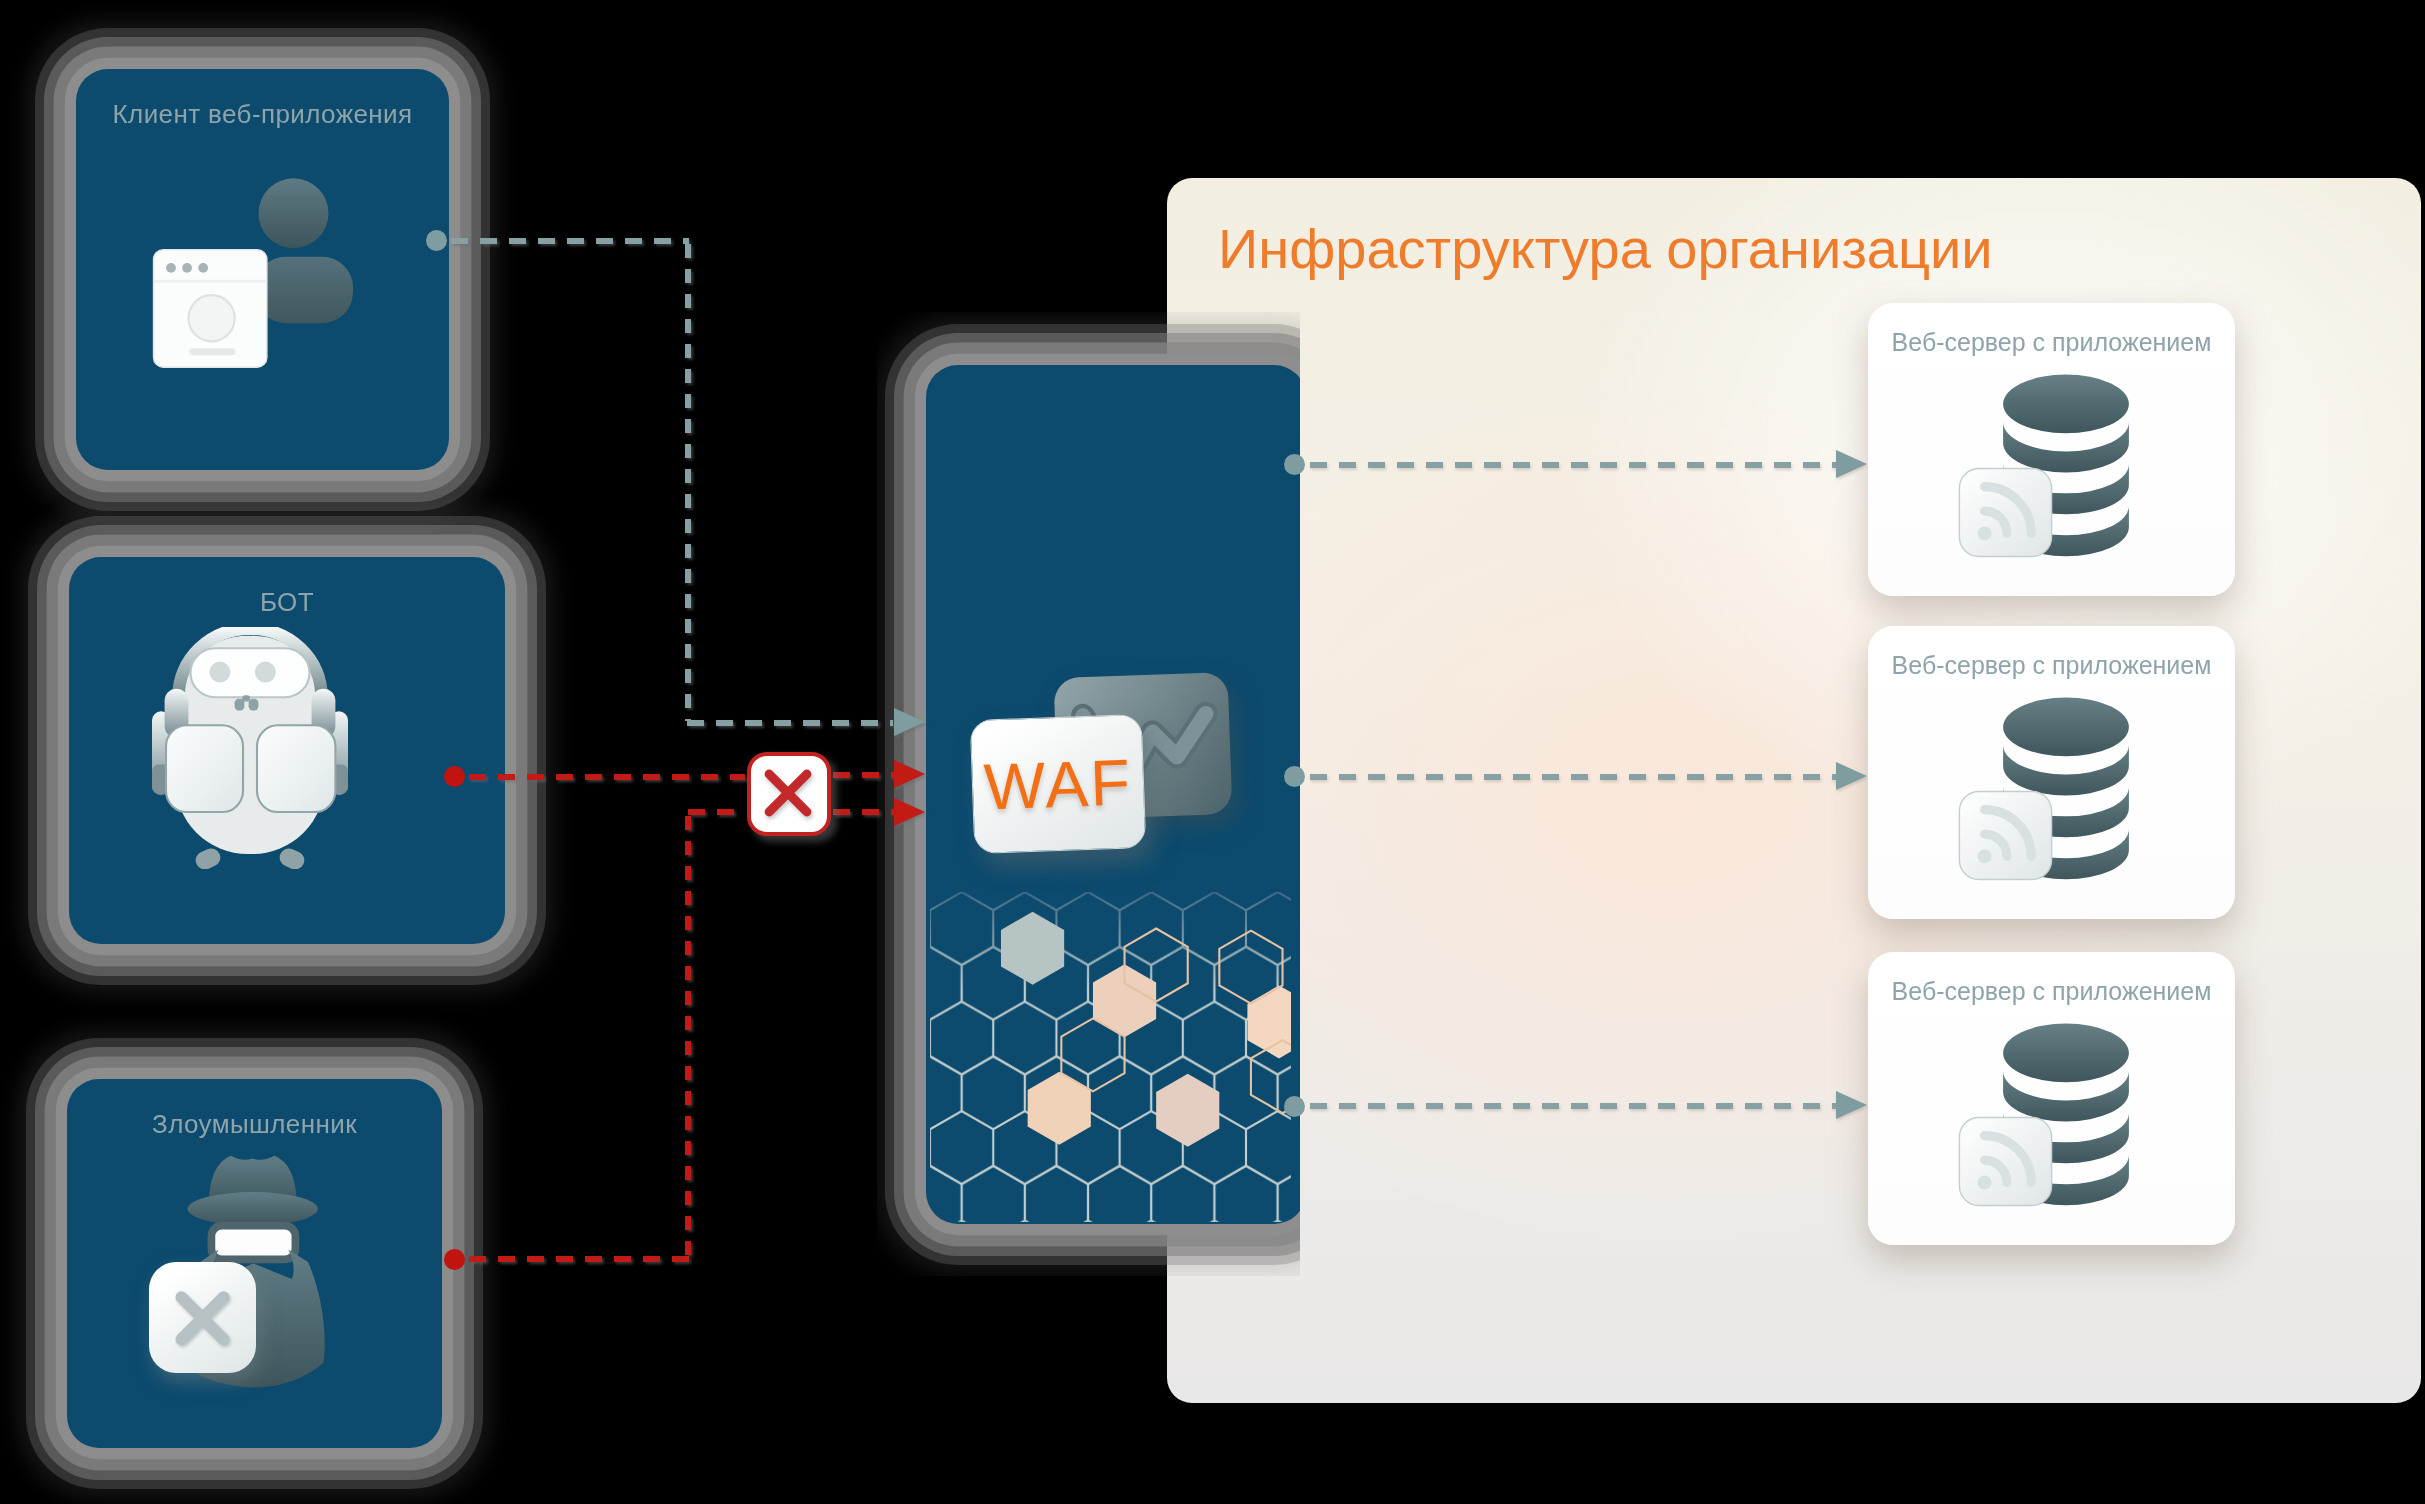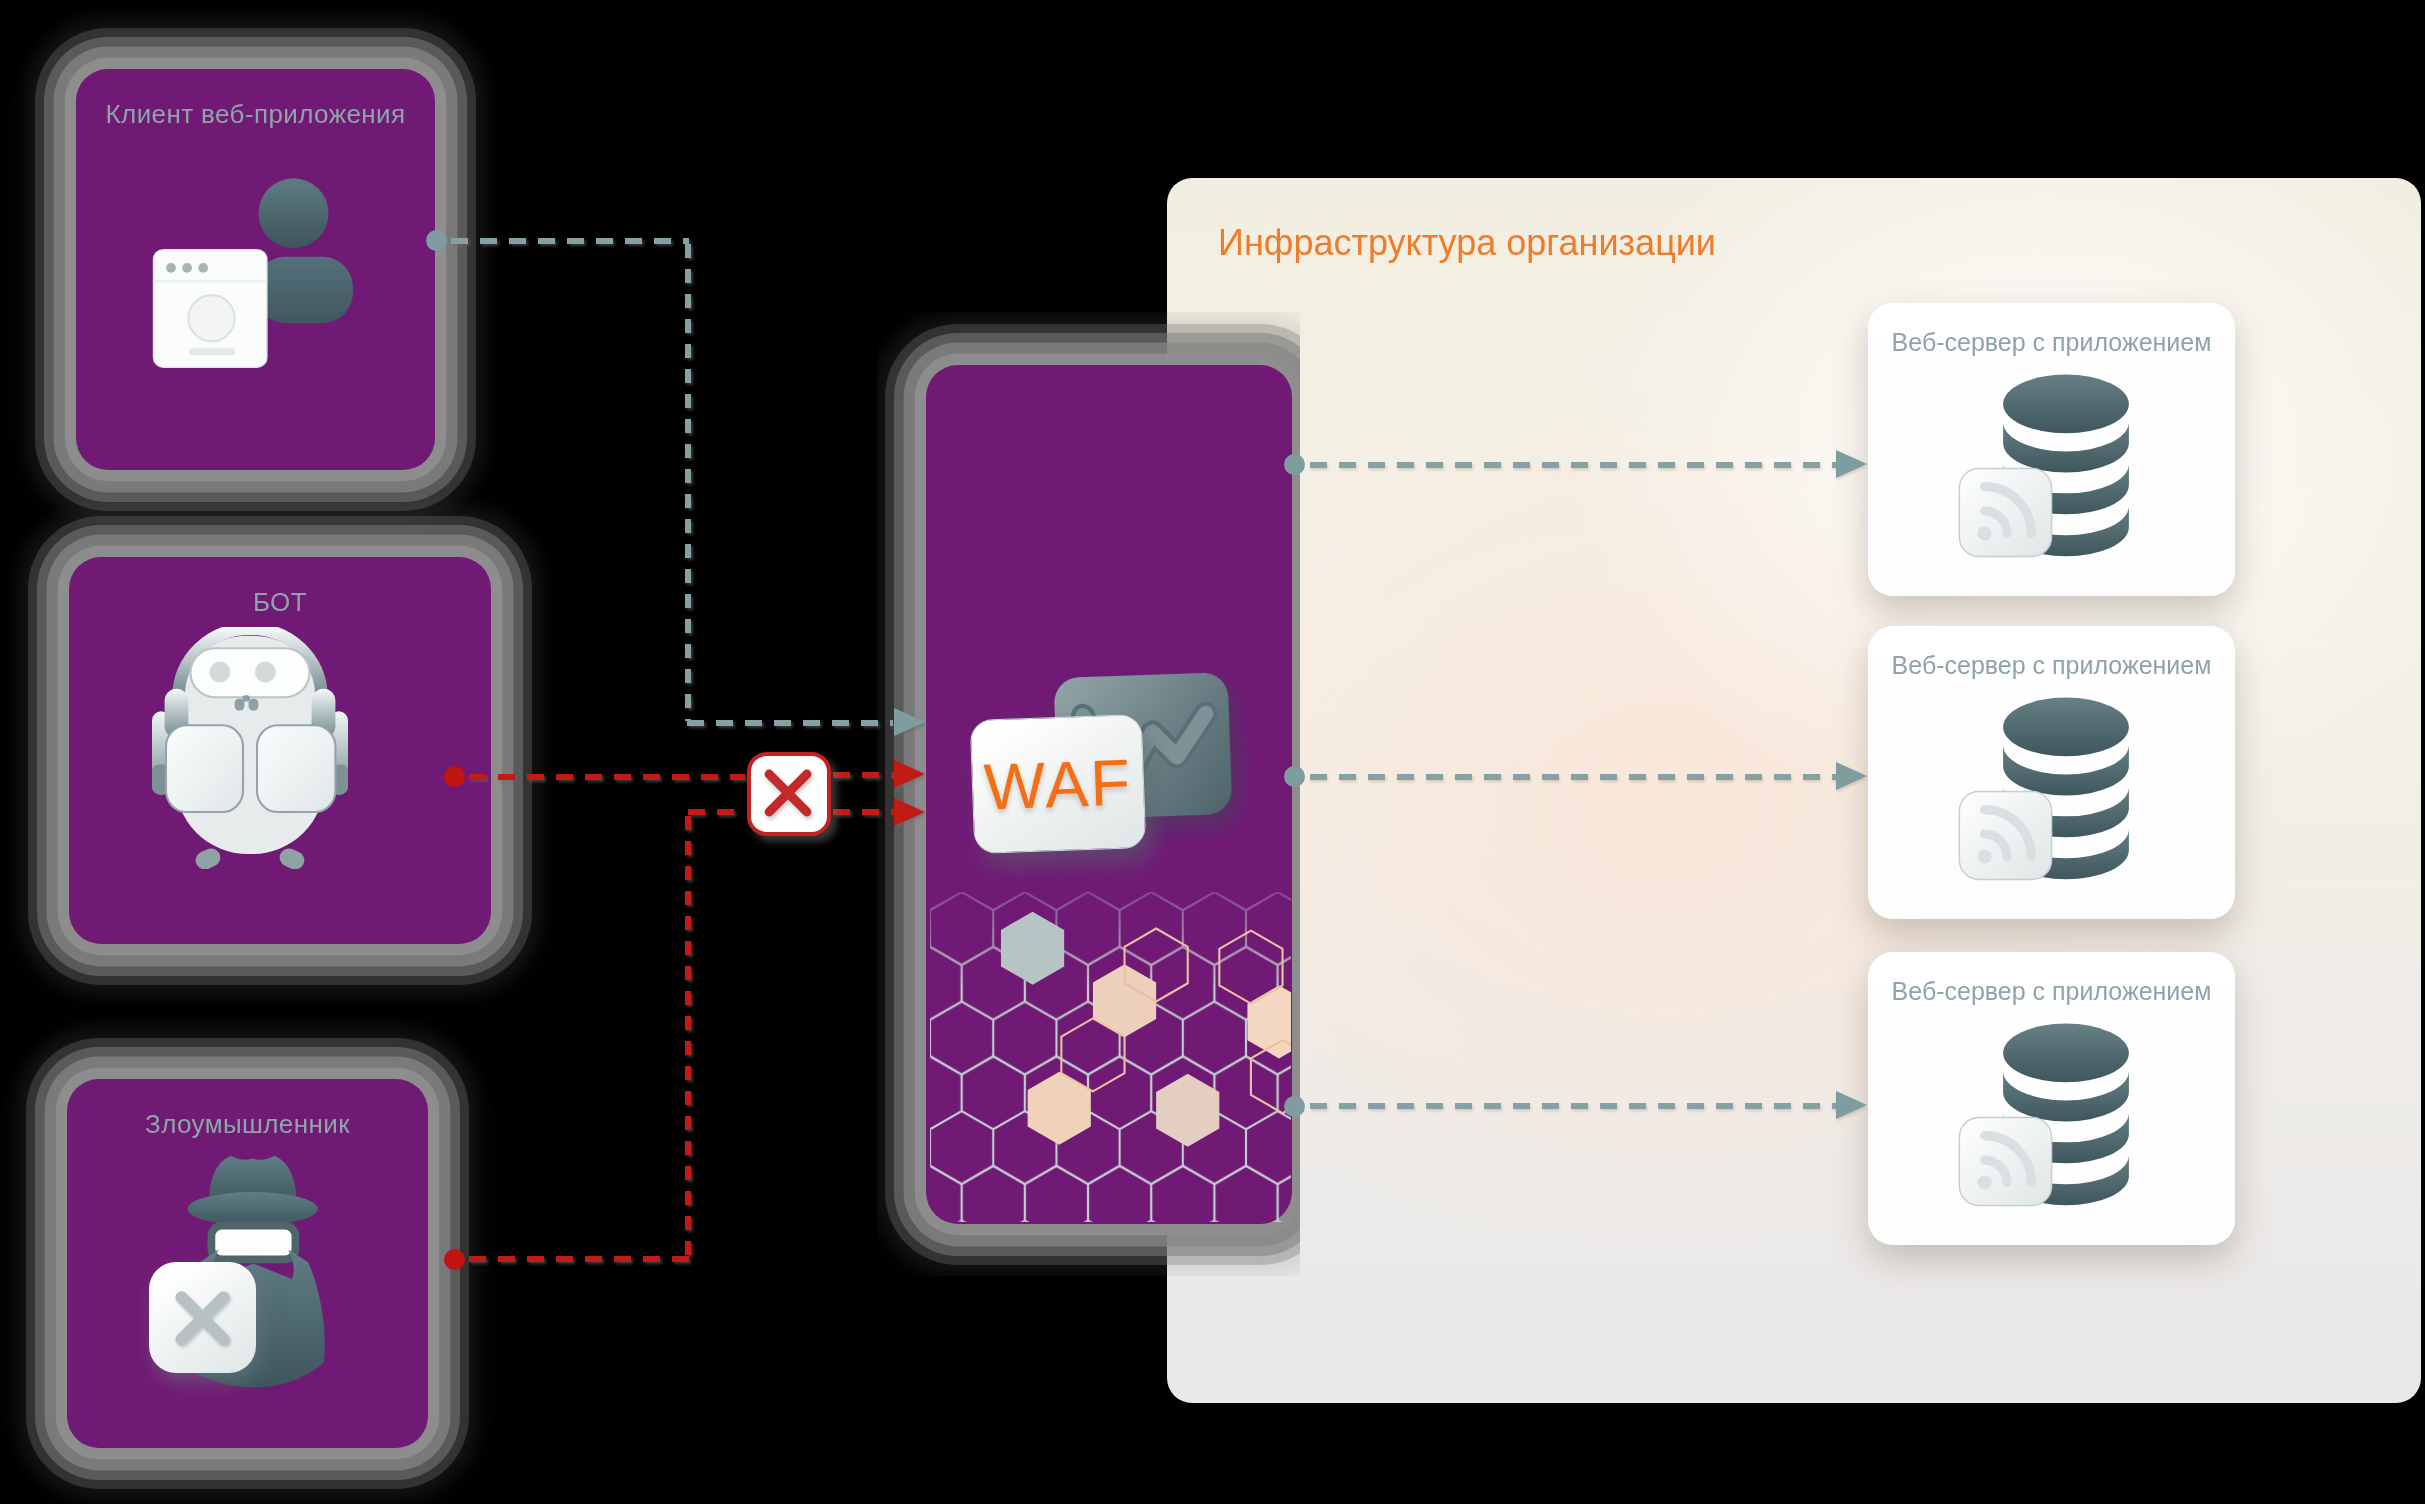--- a/index.html
+++ b/index.html
@@ -1,36 +1,36 @@
 <!DOCTYPE html>
 <html style="font-size:11.2px"><head>
 <meta charset="utf-8">
 <style>
   html,body{margin:0;padding:0;background:#000;}
   #canvas{position:relative;width:2426px;height:1505px;background:#000;overflow:hidden;
           font-family:"Liberation Sans","DejaVu Sans",sans-serif;}
   .abs{position:absolute;}
 
   
-  .ring-card{position:absolute;background:#701a75;border-radius:32px;
+  .ring-card{position:absolute;background:#0c4a6e;border-radius:32px;
     box-shadow:0 0 0 11.2px rgba(142,142,142,.95),
                0 0 0 22.4px rgba(134,134,134,.72),
                0 0 0 32px rgba(127,127,127,.52),
                0 0 0 41px rgba(118,118,118,.33),
-               0 0 19.6px 51px rgba(110,110,110,.18);}
+               0 0 19.6px 51px rgba(110,110,110,.18);padding-left:14px;}
   .node-title{position:absolute;left:0;right:0;top:29.5px;text-align:center;
     font-size:26px;color:#8ea4aa;letter-spacing:0.4px;}
 
   
   #infra{left:1167px;top:178px;width:1254px;height:1225px;border-radius:25px;
     background:
       radial-gradient(55% 45% at 70% 22%, rgba(255,255,255,.85), rgba(255,255,255,0) 70%),
       radial-gradient(60% 48% at 40% 52%, rgba(250,230,217,.95), rgba(250,230,217,0) 75%),
       linear-gradient(180deg,#f2eee1 0%,#f5f0e6 38%,#efece8 70%,#e9e8e8 100%);}
-  #infra-title{position:absolute;left:51px;top:44px;font-size:36px;color:#ee7c2b;}
+  #infra-title{position:absolute;left:51px;top:38px;font-size:56px;color:#ee7c2b;}
 
   .server-box{position:absolute;left:701px;width:367px;height:293px;border-radius:25px;
     background:linear-gradient(180deg,#ffffff 0%,#fdfdfd 100%);
     box-shadow:0 15.4px 34px rgba(150,138,125,.45);}
   .server-title{position:absolute;left:0;right:0;top:25px;text-align:center;
     font-size:25px;color:#8ea4aa;}
 
   
   #waf-clip{left:877px;top:312px;width:423px;height:964px;overflow:hidden;}
   #waf-card{left:49px;top:53px;width:366px;height:859px;}

